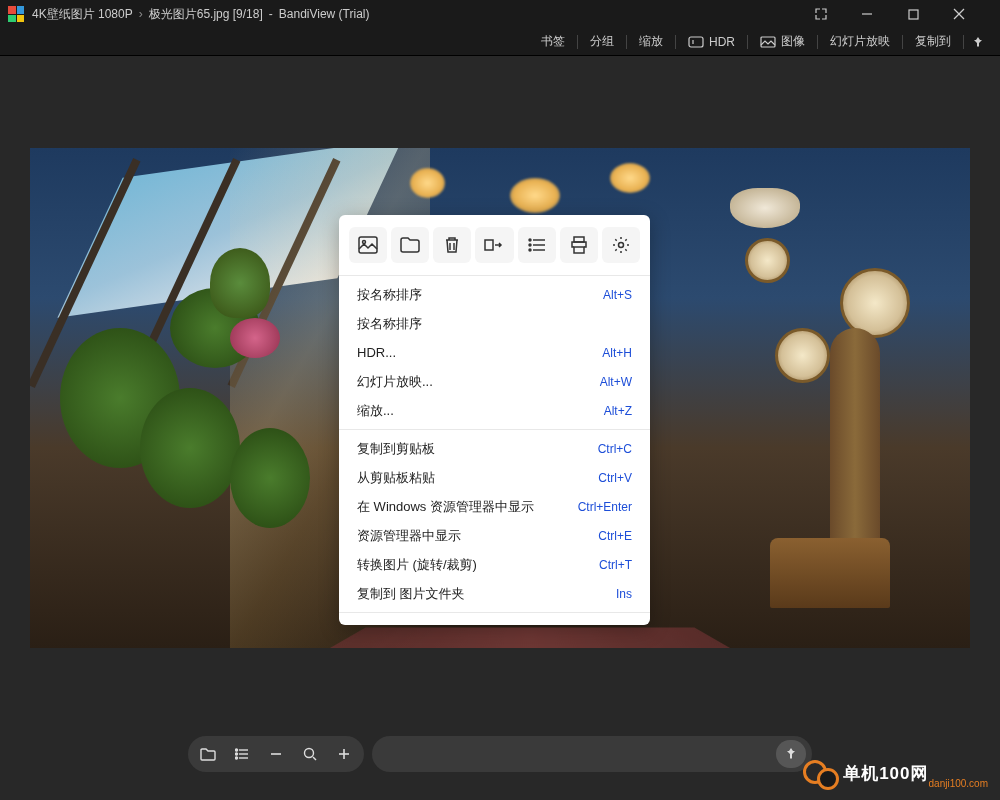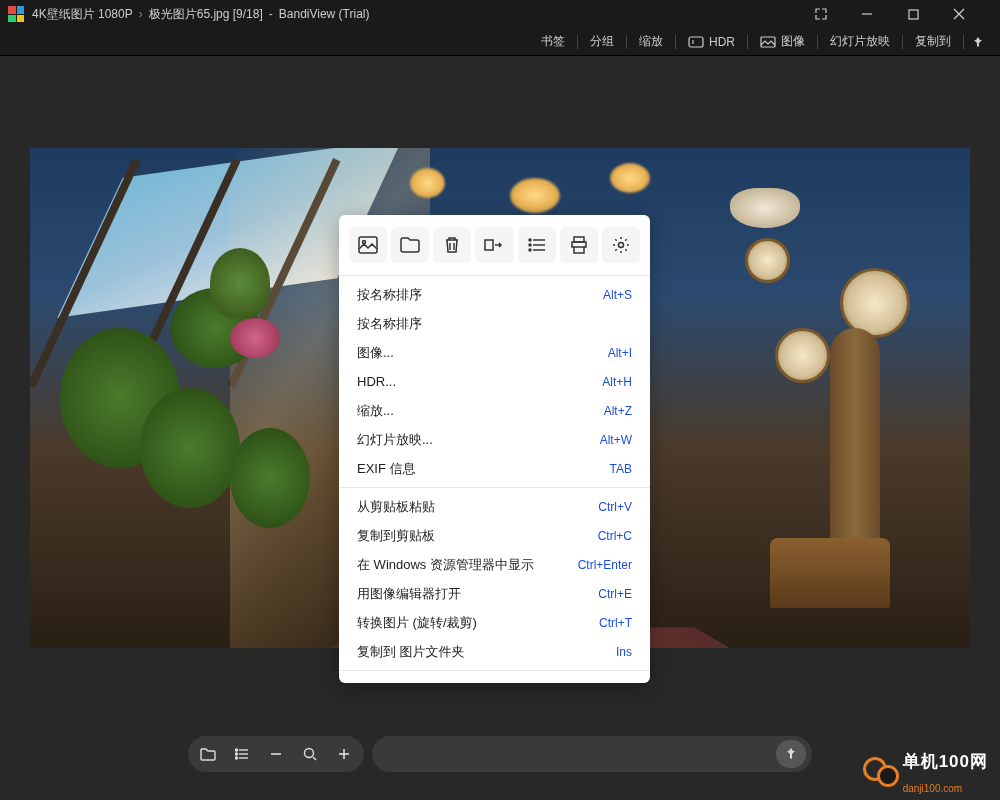--- a/index.html
+++ b/index.html
@@ -70,21 +70,21 @@
     .bb-search { flex: 1; height: 36px; background: rgba(60,60,60,0.9); border-radius: 18px; min-width: 440px; display: flex; align-items: center; padding: 0 6px 0 16px; }
     .bb-search input { flex: 1; background: transparent; border: none; outline: none; color: #ddd; font-size: 13px; }
     .bb-pin { width: 30px; height: 28px; background: rgba(90,90,90,0.9); border-radius: 14px; display: flex; align-items: center; justify-content: center; color: #ddd; cursor: pointer; }
     
     
     .watermark { position: absolute; bottom: 6px; right: 12px; display: flex; align-items: center; gap: 6px; z-index: 60; }
     .wm-logo { width: 34px; height: 34px; position: relative; }
     .wm-ring { position: absolute; border-radius: 50%; }
     .wm-ring1 { top: 0; left: 0; width: 24px; height: 24px; border: 3px solid #e67e22; }
     .wm-ring2 { top: 8px; left: 14px; width: 22px; height: 22px; border: 3px solid #e67e22; background: #1a1a1a; }
-    .wm-text { display: flex; flex-direction: column; line-height: 1; }
+    .wm-text { display: flex; line-height: 1; text-align: center; }
     .wm-cn { color: #fff; font-size: 17px; font-weight: bold; letter-spacing: 1px; }
     .wm-en { color: #e67e22; font-size: 10px; margin-top: 14px; }
     
     .arrow-sep { color: #888; }
     svg { display: block; }
   </style>
 </head>
 <body>
 
 <div class="title-bar">
@@ -252,56 +252,48 @@
   <div id="cm-section-a">
       <div class="cm-item">
         <span>按名称排序</span>
         <span class="cm-shortcut">Alt+S</span>
       </div>
       <div class="cm-item">
         <span>按名称排序</span>
         <span class="cm-shortcut"></span>
       </div>
       <div class="cm-item">
-        <span>图像...</span>
-        <span class="cm-shortcut">Alt+I</span>
-      </div>
-      <div class="cm-item">
         <span>HDR...</span>
         <span class="cm-shortcut">Alt+H</span>
       </div>
       <div class="cm-item">
+        <span>幻灯片放映...</span>
+        <span class="cm-shortcut">Alt+W</span>
+      </div>
+      <div class="cm-item">
         <span>缩放...</span>
         <span class="cm-shortcut">Alt+Z</span>
       </div>
-      <div class="cm-item">
-        <span>幻灯片放映...</span>
-        <span class="cm-shortcut">Alt+W</span>
-      </div>
-      <div class="cm-item">
-        <span>EXIF 信息</span>
-        <span class="cm-shortcut">TAB</span>
-      </div>
     </div>
   <div class="cm-sep"></div>
   <div id="cm-section-b">
       <div class="cm-item">
+        <span>复制到剪贴板</span>
+        <span class="cm-shortcut">Ctrl+C</span>
+      </div>
+      <div class="cm-item">
         <span>从剪贴板粘贴</span>
         <span class="cm-shortcut">Ctrl+V</span>
       </div>
       <div class="cm-item">
-        <span>复制到剪贴板</span>
-        <span class="cm-shortcut">Ctrl+C</span>
-      </div>
-      <div class="cm-item">
         <span>在 Windows 资源管理器中显示</span>
         <span class="cm-shortcut">Ctrl+Enter</span>
       </div>
       <div class="cm-item">
-        <span>用图像编辑器打开</span>
+        <span>资源管理器中显示</span>
         <span class="cm-shortcut">Ctrl+E</span>
       </div>
       <div class="cm-item">
         <span>转换图片 (旋转/裁剪)</span>
         <span class="cm-shortcut">Ctrl+T</span>
       </div>
       <div class="cm-item">
         <span>复制到 图片文件夹</span>
         <span class="cm-shortcut">Ins</span>
       </div>

